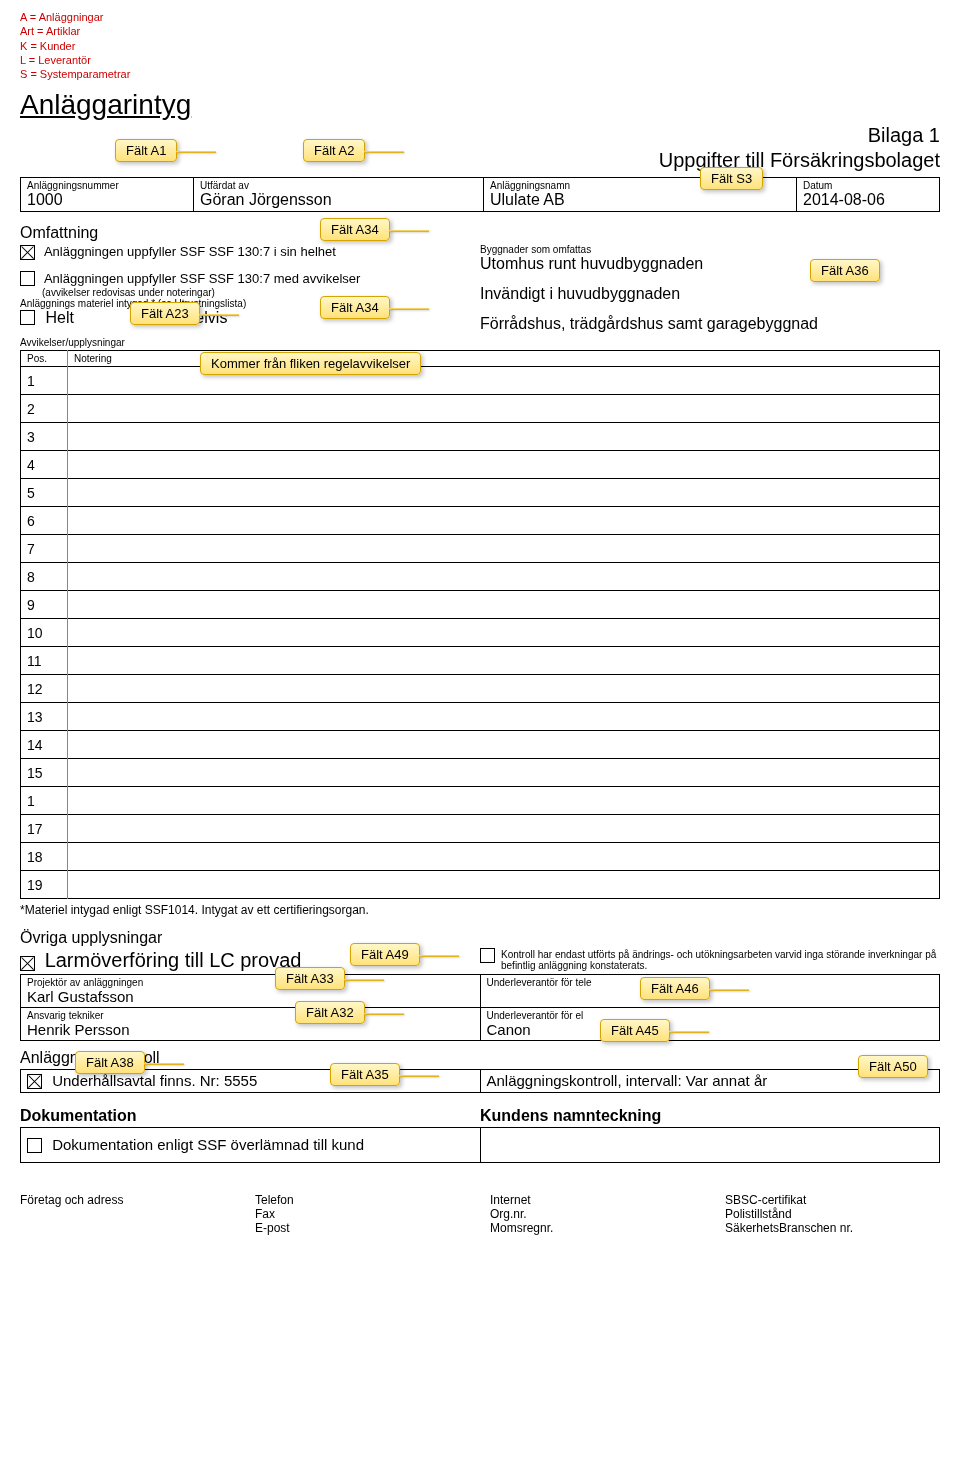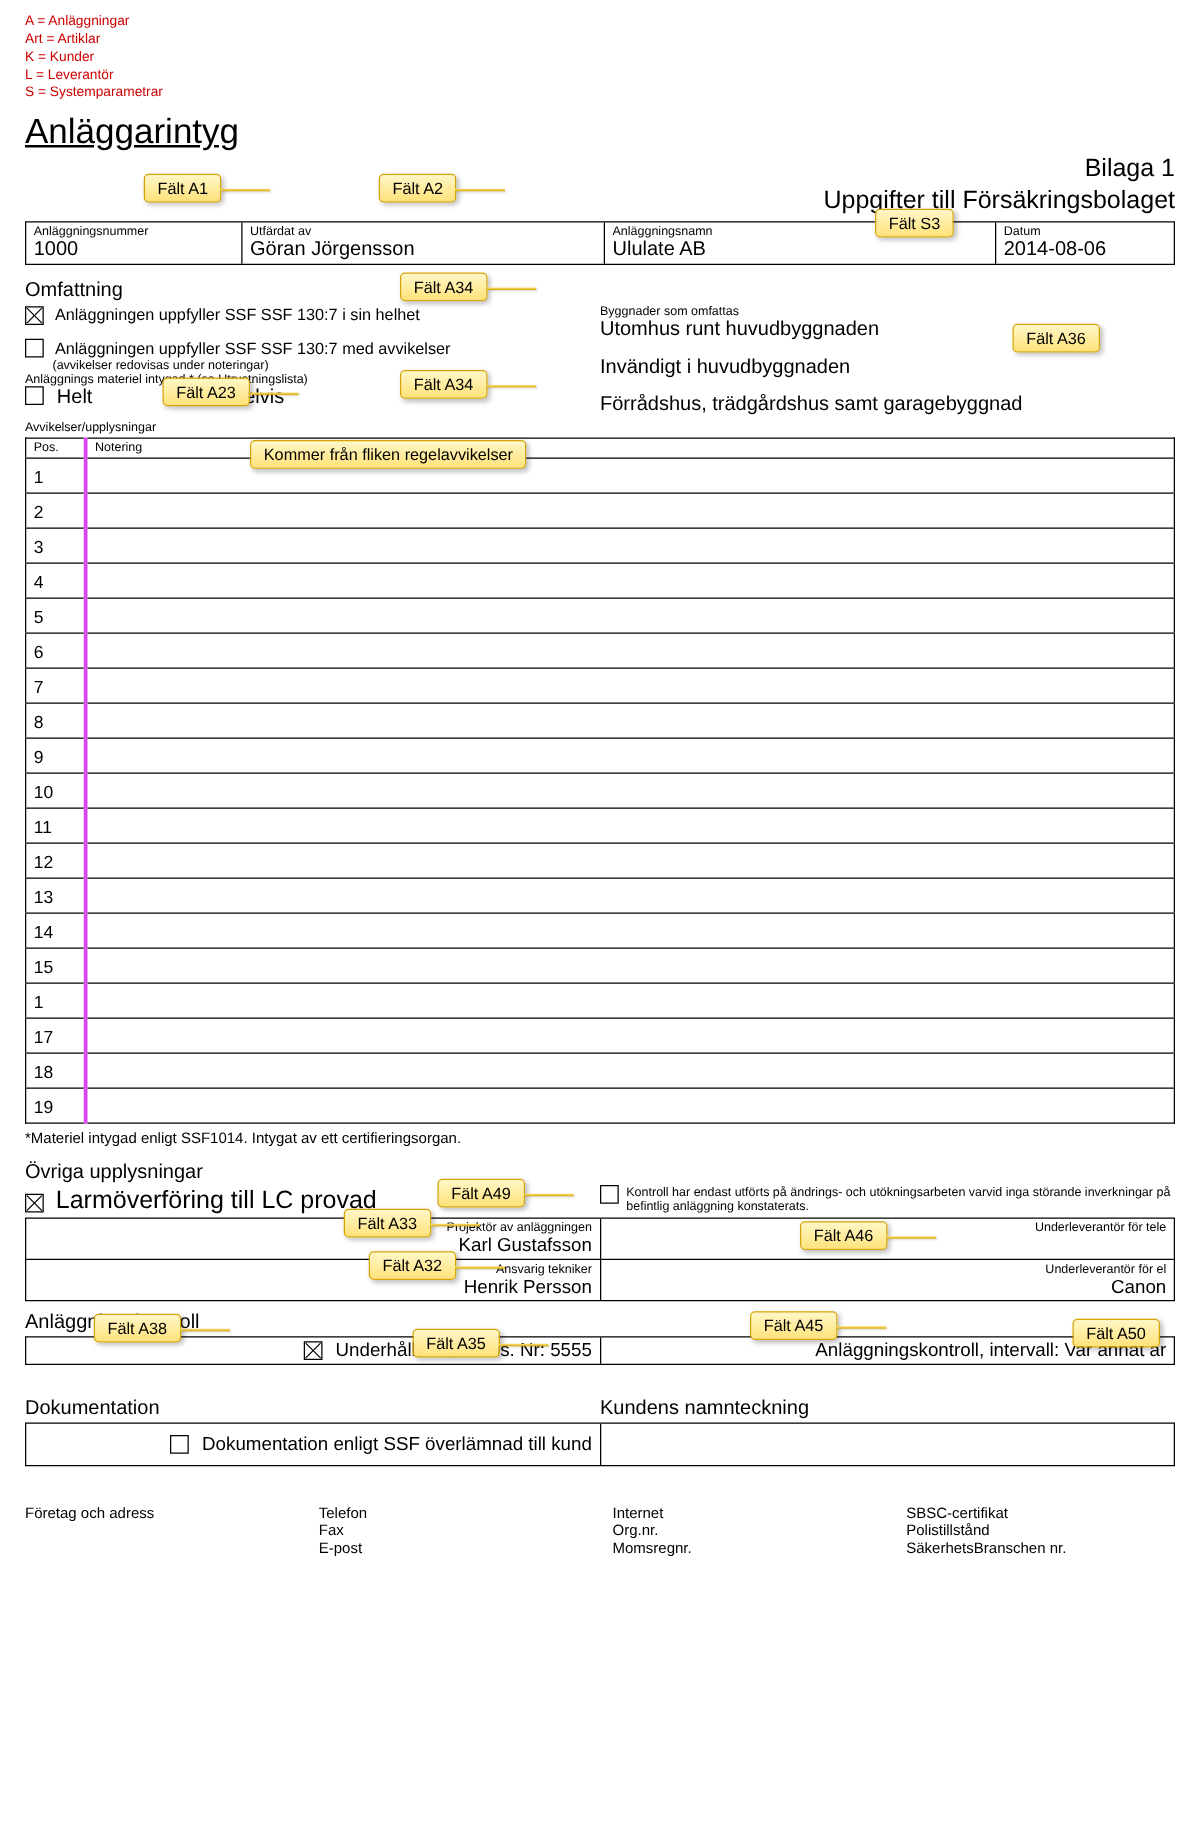--- a/index.html
+++ b/index.html
@@ -98,40 +98,39 @@
   .two-col>div{width:50%;}
   .small{font-size:10px;}
   .tbl{
     width:100%;
     border:1px solid #000;
     border-collapse:collapse;
     margin-top:2px;
   }
   .tbl td{
     border-top:1px solid #000;
-    border-right:3px solid #d946ef;
+    border-right:1px solid #d946ef;
     padding:4px 6px;
     font-size:14px;
     height:19px;
   }
   .tbl td:last-child{border-right:none;}
   .tbl tr:first-child td{border-top:none;}
   .tbl .pos{width:34px;text-align:left;}
   .tbl-head td{font-size:10px;padding:2px 6px;height:auto;}
   .note{font-size:12px;margin-top:4px;}
   .info-grid{
     border:1px solid #000;
     margin-top:2px;
   }
   .info-row{display:flex;}
   .info-cell{
     width:50%;
     padding:2px 6px;
     border-right:1px solid #000;
-    text-align:right;
   }
   .info-cell:last-child{border-right:none;}
   .info-row+.info-row .info-cell{border-top:1px solid #000;}
   .footer{
     display:flex;
     gap:20px;
     margin-top:30px;
     font-size:12px;
   }
   .footer>div{flex:1;}
@@ -308,21 +307,21 @@
     </table>
   <div class="note">*Materiel intygad enligt SSF1014. Intygat av ett certifieringsorgan.</div>
 
   <div class="section-title">Övriga upplysningar</div>
 
   <div style="position:relative;">
     <div class="tag" style="left:330px;top:-6px;">Fält A49</div>
     <div class="tag" style="left:255px;top:18px;">Fält A33</div>
     <div class="tag" style="left:275px;top:52px;">Fält A32</div>
     <div class="tag" style="left:620px;top:28px;">Fält A46</div>
-    <div class="tag" style="left:580px;top:70px;margin-top:30px;">Fält A45</div>
+    <div class="tag" style="left:580px;top:70px;">Fält A45</div>
   </div>
 
   <div class="two-col" style="margin-top:0;">
     <div>
       <span class="box checked"></span>
       <span style="font-size:20px;text-align:right;">Larmöverföring till LC provad</span>
     </div>
     <div style="display:flex;">
       <span class="box" style="flex:none;"></span>
       <span class="small">Kontroll har endast utförts på ändrings- och utökningsarbeten varvid inga störande inverkningar på befintlig anläggning konstaterats.</span>
@@ -364,21 +363,21 @@
       <div class="info-cell" style="font-size:15px;">
         <span class="box checked"></span>
         <span>Underhållsavtal finns. Nr: 5555</span>
       </div>
       <div class="info-cell" style="font-size:15px;">
         <span>Anläggningskontroll, intervall: Var annat år</span>
       </div>
     </div>
   </div>
 
-  <div class="two-col section-title" style="margin-top:26px;">
+  <div class="two-col section-title" style="margin-top:14px;font-weight:bold;">
     <div>Dokumentation</div>
     <div>Kundens namnteckning</div>
   </div>
   <div class="info-grid">
     <div class="info-row">
       <div class="info-cell" style="font-size:15px;padding:8px 6px;">
         <span class="box"></span>
         <span>Dokumentation enligt SSF överlämnad till kund</span>
       </div>
       <div class="info-cell"></div>

